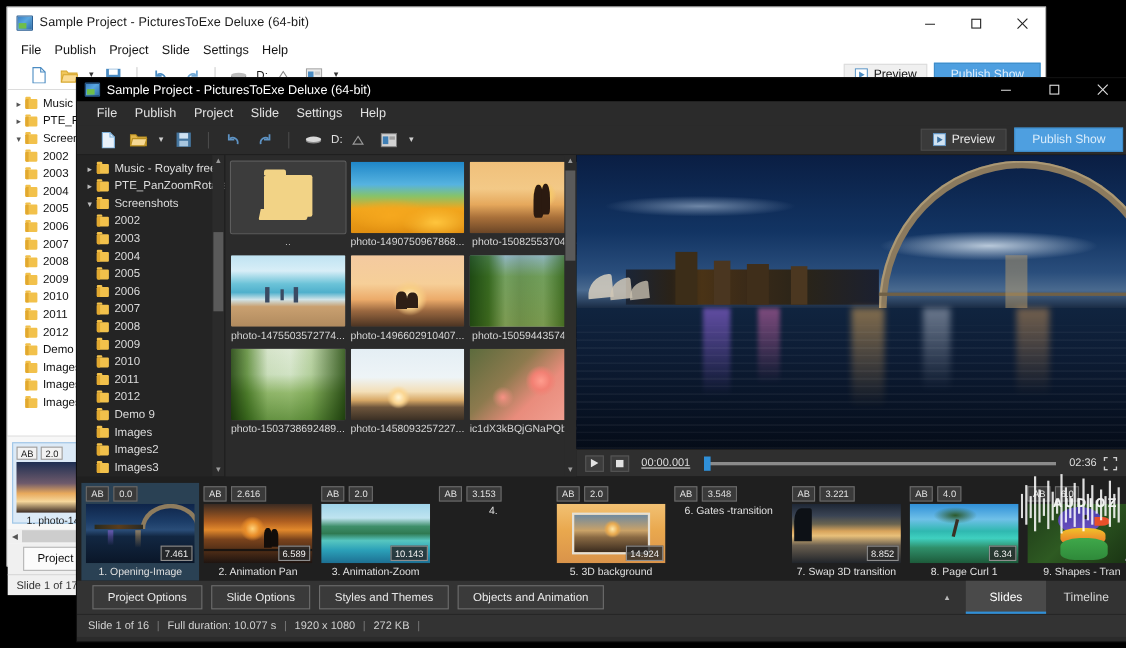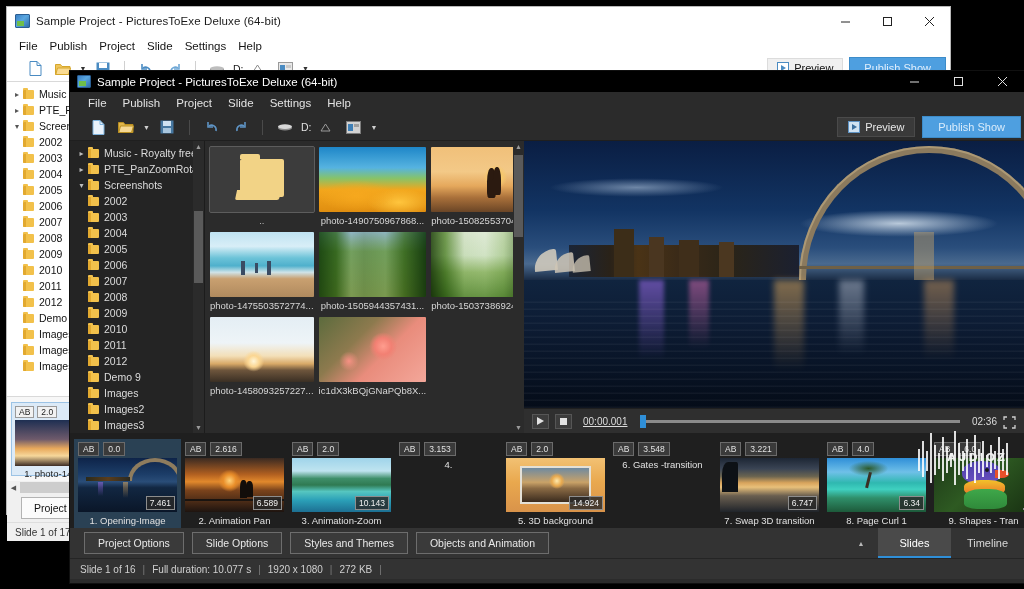--- a/index.html
+++ b/index.html
@@ -177,21 +177,21 @@
   .dbtn { font-size: 10.5px; color: #e8e8e8; border: 1px solid #6d6d6d; background: #3a3a3a; padding: 4px 13px; }
   .dw-tabs { position: absolute; right: 0; top: 0; height: 30px; display: flex; align-items: stretch; }
   .collapse-arrow { width: 34px; display: flex; align-items: center; justify-content: center; font-size: 7px; color: #b9b9b9; }
   .dtab { width: 73px; display: flex; align-items: center; justify-content: center; font-size: 11px; color: #d8d8d8; position: relative; }
   .dtab.active { background: #4a4a4a; color: #ffffff; }
   .dtab.active::after { content:""; position:absolute; left:0; right:0; bottom:0; height:2px; background:#2f8fd8; }
   .dw-status { height: 21px; background: #333333; border-top: 1px solid #252525; display: flex; align-items: center; padding-left: 10px; font-size: 10px; color: #d0d0d0; gap: 0; }
   .st-sep { color: #7a7a7a; margin: 0 7px; }
 
   .watermark {
-    position: absolute; right: 14px; bottom: 0px; width: 92px; height: 58px;
+    position: absolute; right: 4px; bottom: 0px; width: 92px; height: 58px;
     pointer-events: none; opacity: .93;
   }
   .wm-text { position: absolute; right: 3px; bottom: 23px; font-size: 11px; letter-spacing: 2px; color: #ffffff; font-family: "DejaVu Sans", sans-serif; font-weight: bold; }
 
   
   .ph { width: 100%; height: 100%; }
 </style>
 </head>
 <body>
 
@@ -666,20 +666,32 @@
                 linear-gradient(#bfe3f2 0%, #d8eef7 22%, #6cc3d8 40%, #4fb0cc 52%, #cfe3e8 62%, #c9a070 72%, #b08a5e 100%);
                 position:relative;">
                 <div style="position:absolute;left:30%;top:44%;width:4px;height:14px;background:#3a4b63;"></div>
                 <div style="position:absolute;left:43%;top:48%;width:3px;height:10px;background:#3a4b63;"></div>
                 <div style="position:absolute;left:55%;top:44%;width:4px;height:14px;background:#3a4b63;"></div>
               </div>
             </div>
             <div class="fcap">photo-1475503572774...</div>
           </div>
 
+          <div class="fcell">
+            <div class="fthumb">
+              <div class="ph" style="background:
+                radial-gradient(circle 20px at 52% 60%, #fff1cd 0%, #f8cf86 45%, rgba(248,207,134,0) 80%),
+                linear-gradient(#f4caa0 0%, #f6cf98 40%, #ecab6a 62%, #9a6840 78%, #4b3322 100%);
+                position:relative;">
+                <div style="position:absolute;left:40%;top:50%;width:10px;height:16px;background:#2e1f16;border-radius:40% 40% 0 0;"></div>
+                <div style="position:absolute;left:50%;top:52%;width:10px;height:14px;background:#2e1f16;border-radius:40% 40% 0 0;"></div>
+              </div>
+            </div>
+            <div class="fcap">photo-1496602910407...</div>
+          </div>
 
           <div class="fcell">
             <div class="fthumb">
               <div class="ph" style="background:
                 linear-gradient(90deg, #3c6b2e 0%, #6f9a4e 16%, #e8eae2 30%, #cfd6c4 42%, #d8dfcc 52%, #e3e8da 62%, #7da157 80%, #2f5a28 100%),
                 linear-gradient(#9fc6df 0%, #7fae6b 30%, #89a85c 100%);
                 background-blend-mode: multiply;"></div>
             </div>
             <div class="fcap">photo-1505944357431...</div>
           </div>
@@ -860,21 +872,21 @@
 
       <div class="slide">
         <div class="hdr">
           <span class="ab">AB</span>
           <span class="dur-hdr">3.221</span>
         </div>
         <div class="pic">
           <div class="ph" style="background:linear-gradient(#1d2634 0%,#3a4454 20%,#6a6450 34%,#d8a45c 46%,#e8c07a 54%,#6a5f50 70%,#20242a 100%);position:relative;">
             <div style="position:absolute;left:2%;top:8%;width:16%;height:55%;background:#0d1116;border-radius:40% 10% 0 0;"></div>
           </div>
-          <span class="len">6.747</span>
+          <span class="len">8.852</span>
         </div>
         <div class="cap"><span>7.</span> <span>Swap 3D transition</span></div>
       </div>
 
       <div class="slide">
         <div class="hdr">
           <span class="ab">AB</span>
           <span class="dur-hdr">4.0</span>
         </div>
         <div class="pic">

